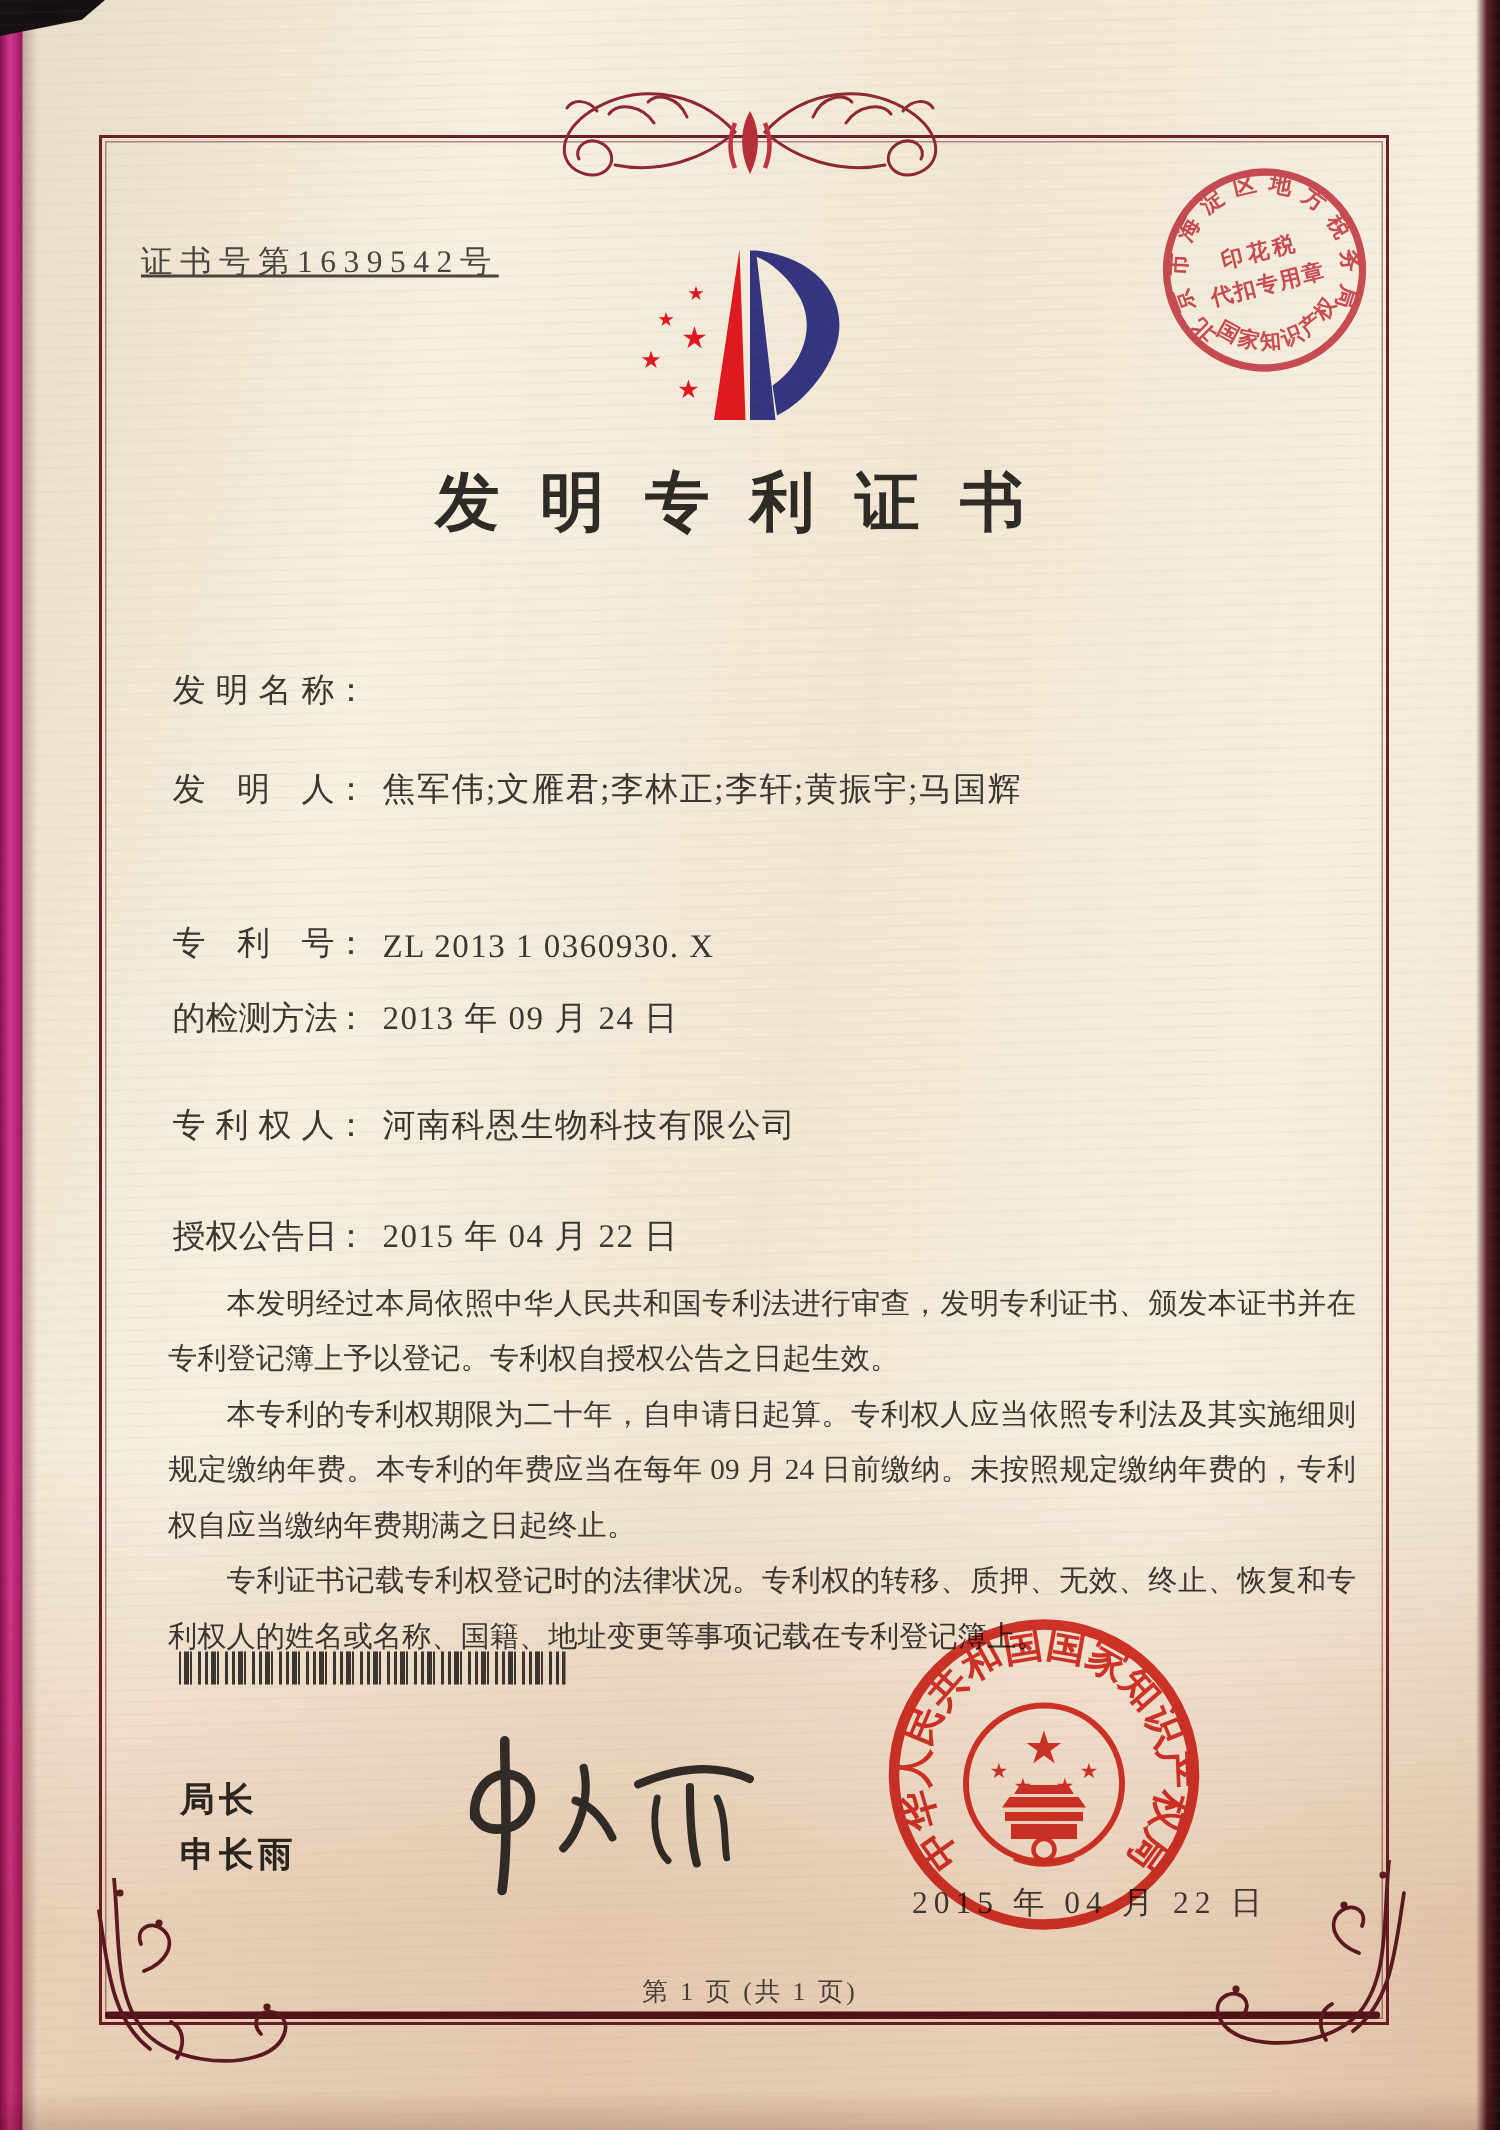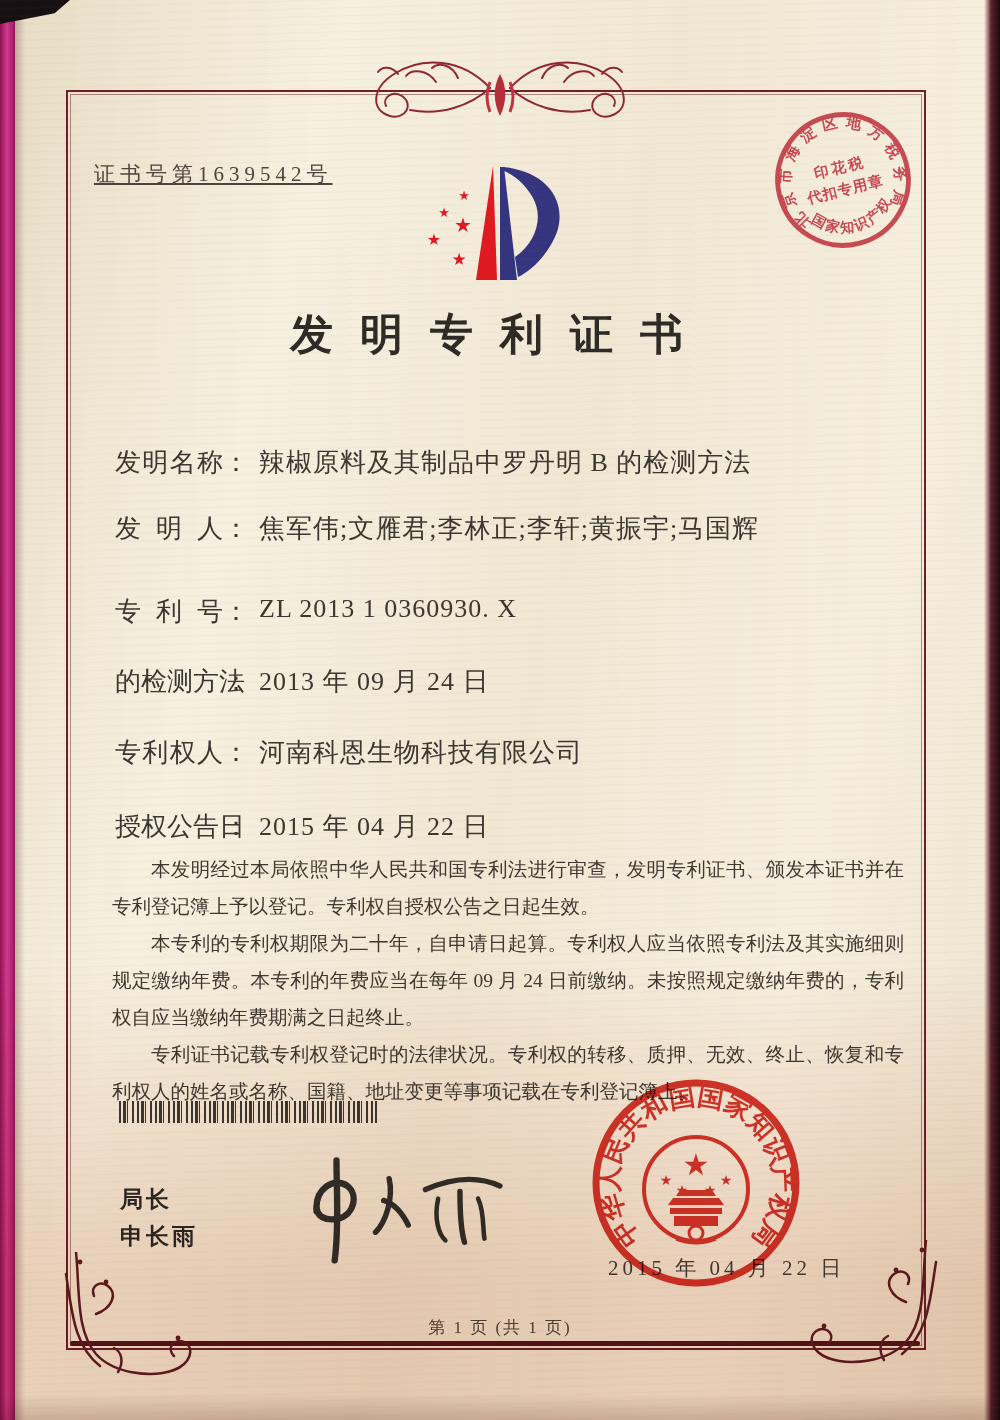--- a/index.html
+++ b/index.html
@@ -31,21 +31,21 @@
   .frame{left:66px;top:90px;width:856px;height:1256px;z-index:1;
     border:2px solid #6d2027;}
   .frame-inner{position:absolute;inset:2px;border:1px solid rgba(109,32,39,.5);}
   .bottom-thick{left:70px;top:1341px;width:850px;height:5px;background:#54141b;z-index:2;border-radius:2px;}
   
   .certno{left:94px;top:160px;font-size:21px;letter-spacing:5px;color:#4a443c;z-index:3;text-decoration:underline;}
   .logo{left:420px;top:158px;z-index:3;}
   .title{left:0;right:0;top:306px;text-align:center;font-size:43px;font-weight:600;
     letter-spacing:27px;color:#2e2a26;z-index:3;}
   
-  .frow{left:115px;z-index:3;display:flex;align-items:flex-start;font-size:26px;color:#3b362f;white-space:nowrap;}
+  .frow{left:115px;z-index:3;display:flex;align-items:flex-end;font-size:22px;color:#3b362f;white-space:nowrap;}
   .flabel{display:inline-block;width:108px;text-align:justify;text-align-last:justify;}
   .fcolon{margin-right:10px;}
   .fvalue{letter-spacing:1px;}
   
   .paras{left:112px;top:851px;width:792px;z-index:3;font-size:19.5px;line-height:37px;
     text-align:justify;color:#3e3830;}
   .paras p{margin:0;text-indent:2em;}
   
   .barcode{left:119px;top:1101px;width:258px;height:22px;z-index:3;opacity:.88;
     background:repeating-linear-gradient(90deg,#241f1b 0 2px,transparent 2px 4px,#241f1b 4px 7px,transparent 7px 8px,#241f1b 8px 9px,transparent 9px 13px,#241f1b 13px 15px,transparent 15px 18px);}
@@ -138,28 +138,27 @@
       <text x="14" y="87" font-size="16">★</text>
       <text x="39" y="107" font-size="17">★</text>
     </g>
   </svg>
 
   <div class="abs title">发明专利证书</div>
 
   <div class="abs frow" style="top:445px">
     <span class="flabel">发明名称</span>
       <span class="fcolon">：</span>
-      <span class="fvalue">辣椒原料及其制品中罗丹明 B 的检测方法</span>
   </div>
   <div class="abs frow" style="top:511px">
     <span class="flabel">发明人</span>
       <span class="fcolon">：</span>
       <span class="fvalue">焦军伟;文雁君;李林正;李轩;黄振宇;马国辉</span>
   </div>
-  <div class="abs frow" style="top:594px">
+  <div class="abs frow" style="top:614px">
     <span class="flabel">专利号</span>
       <span class="fcolon">：</span>
       <span class="fvalue">ZL 2013 1 0360930. X</span>
   </div>
   <div class="abs frow" style="top:664px">
     <span class="flabel">的检测方法</span>
       <span class="fcolon">：</span>
       <span class="fvalue">2013 年 09 月 24 日</span>
   </div>
   <div class="abs frow" style="top:735px">

